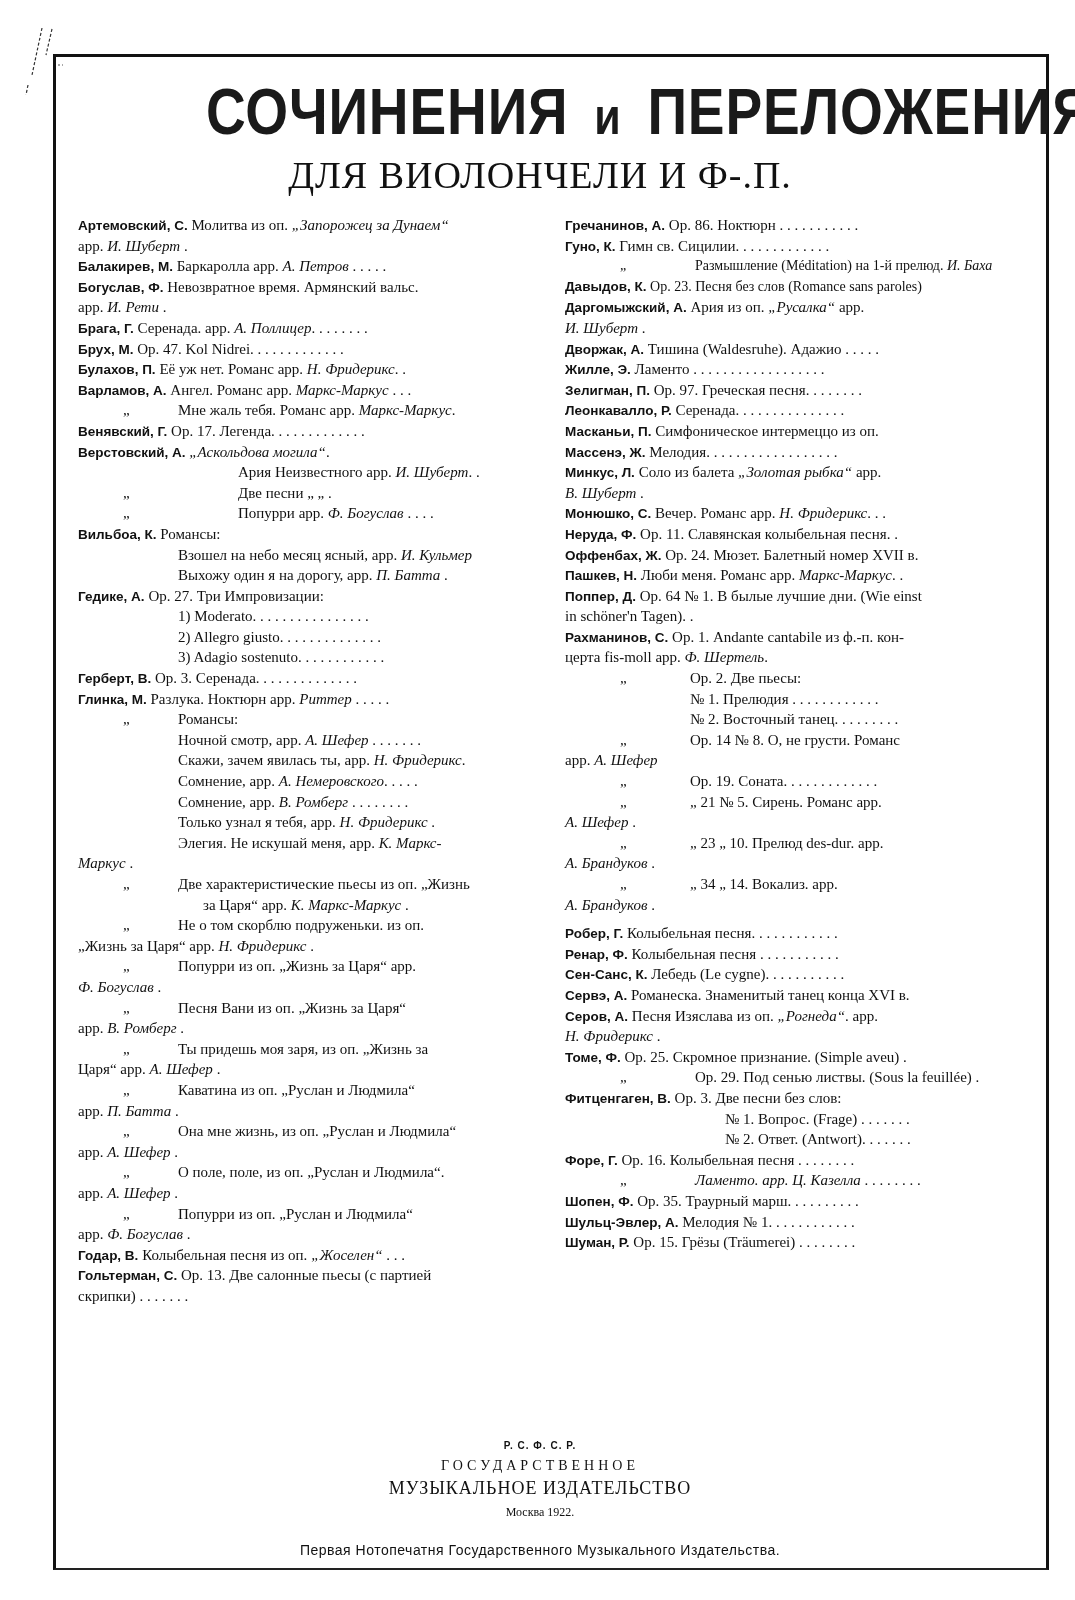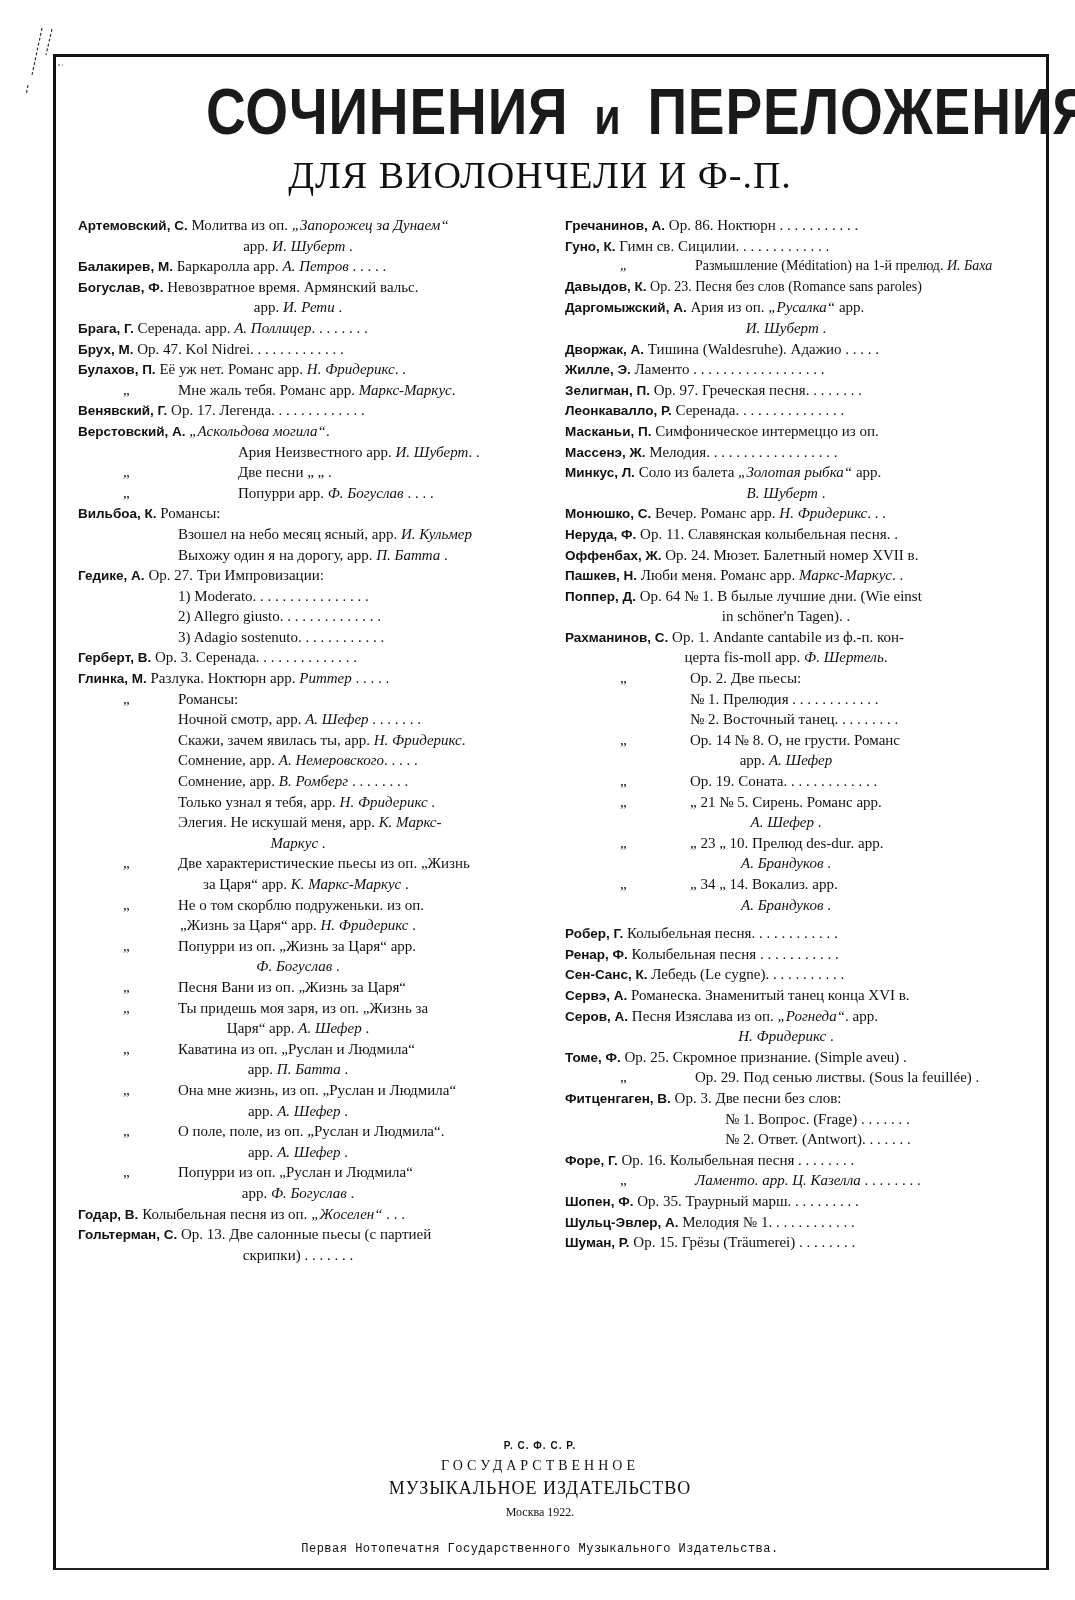--- a/index.html
+++ b/index.html
@@ -22,28 +22,28 @@
   .line { position: relative; white-space: nowrap; height: 20.6px; }
   .composer { font-family: "Liberation Sans", "DejaVu Sans", sans-serif; font-weight: bold;
               font-size: 13.5px; }
   .arr-name, .it { font-style: italic; }
   .ditto { position: absolute; left: 45px; top: 0; }
   .ditto.rt { left: 55px; }
   .ind1 { padding-left: 100px; }
   .ind2 { padding-left: 125px; }
   .ind3 { padding-left: 160px; }
   .ind4 { padding-left: 130px; }
-  .right-align { text-align: center; }
+  .right-align { text-align: left; }
   .gap { height: 8px; }
   .footer { position: absolute; left: 60px; width: 960px; text-align: center; }
   .f1 { top: 1440px; font-family: "Liberation Sans", sans-serif; font-weight: bold; font-size: 10px; letter-spacing: 1px; }
   .f2 { top: 1458px; font-size: 14px; letter-spacing: 4px; }
   .f3 { top: 1478px; font-size: 18px; letter-spacing: 1px; }
   .f4 { top: 1505px; font-size: 12px; }
-  .f5 { top: 1542px; font-family: Liberation Mono, monospace; font-size: 12px; letter-spacing: 0.5px; }
+  .f5 { top: 1542px; font-family: Liberation Sans, sans-serif; font-size: 14px; letter-spacing: 0.5px; }
 </style>
 </head>
 <body>
 
 <div class="frame"></div>
 <svg class="scribble" viewBox="0 0 45 70">
   <path d="M24 3 L14 50 M34 4 L28 30 M10 60 L8 70" stroke="#333" stroke-width="1.2" fill="none" stroke-dasharray="3 2"></path>
   <path d="M40 40 L60 40" stroke="#555" stroke-width="1" fill="none" stroke-dasharray="2 2"></path>
 </svg>
 
@@ -54,20 +54,21 @@
 
 <div class="col left" id="col-left">
     <div class="line"><span class="composer">Артемовский, С.</span><span> Молитва из оп. </span><span class="arr-name">„Запорожец за Дунаем“</span></div>
     <div class="line right-align"><span>арр. </span><span class="arr-name">И. Шуберт</span><span> .</span></div>
     <div class="line"><span class="composer">Балакирев, М.</span><span> Баркаролла арр. </span><span class="arr-name">А. Петров</span><span> . . . . .</span></div>
     <div class="line"><span class="composer">Богуслав, Ф.</span><span> Невозвратное время. Армянский вальс.</span></div>
     <div class="line right-align"><span>арр. </span><span class="arr-name">И. Рети</span><span> .</span></div>
     <div class="line"><span class="composer">Брага, Г.</span><span> Серенада. арр. </span><span class="arr-name">А. Поллицер</span><span>. . . . . . . .</span></div>
     <div class="line"><span class="composer">Брух, М.</span><span> Ор. 47. Kol Nidrei. . . . . . . . . . . . .</span></div>
     <div class="line"><span class="composer">Булахов, П.</span><span> Её уж нет. Романс арр. </span><span class="arr-name">Н. Фридерикс</span><span>. .</span></div>
+    <div class="line"><span class="composer">Варламов, А.</span><span> Ангел. Романс арр. </span><span class="arr-name">Маркс-Маркус</span><span> . . .</span></div>
     <div class="line ind1"><span class="ditto">„</span><span>Мне жаль тебя. Романс арр. </span><span class="arr-name">Маркс-Маркус</span><span>.</span></div>
     <div class="line"><span class="composer">Венявский, Г.</span><span> Ор. 17. Легенда. . . . . . . . . . . . .</span></div>
     <div class="line"><span class="composer">Верстовский, А.</span><span> </span><span class="arr-name">„Аскольдова могила“</span><span>.</span></div>
     <div class="line ind3"><span>Ария Неизвестного арр. </span><span class="arr-name">И. Шуберт</span><span>. .</span></div>
     <div class="line ind3"><span class="ditto">„</span><span>Две песни              „          „         .</span></div>
     <div class="line ind3"><span class="ditto">„</span><span>Попурри арр. </span><span class="arr-name">Ф. Богуслав</span><span> . . . .</span></div>
     <div class="line"><span class="composer">Вильбоа, К.</span><span> Романсы:</span></div>
     <div class="line ind1"><span>Взошел на небо месяц ясный, арр. </span><span class="arr-name">И. Кульмер</span></div>
     <div class="line ind1"><span>Выхожу один я на дорогу, арр. </span><span class="arr-name">П. Батта</span><span> .</span></div>
     <div class="line"><span class="composer">Гедике, А.</span><span> Ор. 27. Три Импровизации:</span></div>
@@ -84,20 +85,21 @@
     <div class="line ind1"><span>Только узнал я тебя, арр. </span><span class="arr-name">Н. Фридерикс</span><span> .</span></div>
     <div class="line ind1"><span>Элегия. Не искушай меня, арр. </span><span class="arr-name">К. Маркс-</span></div>
     <div class="line right-align"><span class="arr-name">Маркус</span><span> .</span></div>
     <div class="line ind1"><span class="ditto">„</span><span>Две характеристические пьесы из оп. „Жизнь</span></div>
     <div class="line ind2"><span>за Царя“ арр. </span><span class="arr-name">К. Маркс-Маркус</span><span> .</span></div>
     <div class="line ind1"><span class="ditto">„</span><span>Не о том скорблю подруженьки. из оп.</span></div>
     <div class="line right-align"><span>„Жизнь за Царя“ арр. </span><span class="arr-name">Н. Фридерикс</span><span> .</span></div>
     <div class="line ind1"><span class="ditto">„</span><span>Попурри из оп. „Жизнь за Царя“ арр.</span></div>
     <div class="line right-align"><span class="arr-name">Ф. Богуслав</span><span> .</span></div>
     <div class="line ind1"><span class="ditto">„</span><span>Песня Вани из оп. „Жизнь за Царя“</span></div>
+    <div class="line right-align"><span>арр. </span><span class="arr-name">В. Ромберг</span><span> .</span></div>
     <div class="line ind1"><span class="ditto">„</span><span>Ты придешь моя заря, из оп. „Жизнь за</span></div>
     <div class="line right-align"><span>Царя“ арр. </span><span class="arr-name">А. Шефер</span><span> .</span></div>
     <div class="line ind1"><span class="ditto">„</span><span>Каватина из оп. „Руслан и Людмила“</span></div>
     <div class="line right-align"><span>арр. </span><span class="arr-name">П. Батта</span><span> .</span></div>
     <div class="line ind1"><span class="ditto">„</span><span>Она мне жизнь, из оп. „Руслан и Людмила“</span></div>
     <div class="line right-align"><span>арр. </span><span class="arr-name">А. Шефер</span><span> .</span></div>
     <div class="line ind1"><span class="ditto">„</span><span>О поле, поле, из оп. „Руслан и Людмила“.</span></div>
     <div class="line right-align"><span>арр. </span><span class="arr-name">А. Шефер</span><span> .</span></div>
     <div class="line ind1"><span class="ditto">„</span><span>Попурри из оп. „Руслан и Людмила“</span></div>
     <div class="line right-align"><span>арр. </span><span class="arr-name">Ф. Богуслав</span><span> .</span></div>

